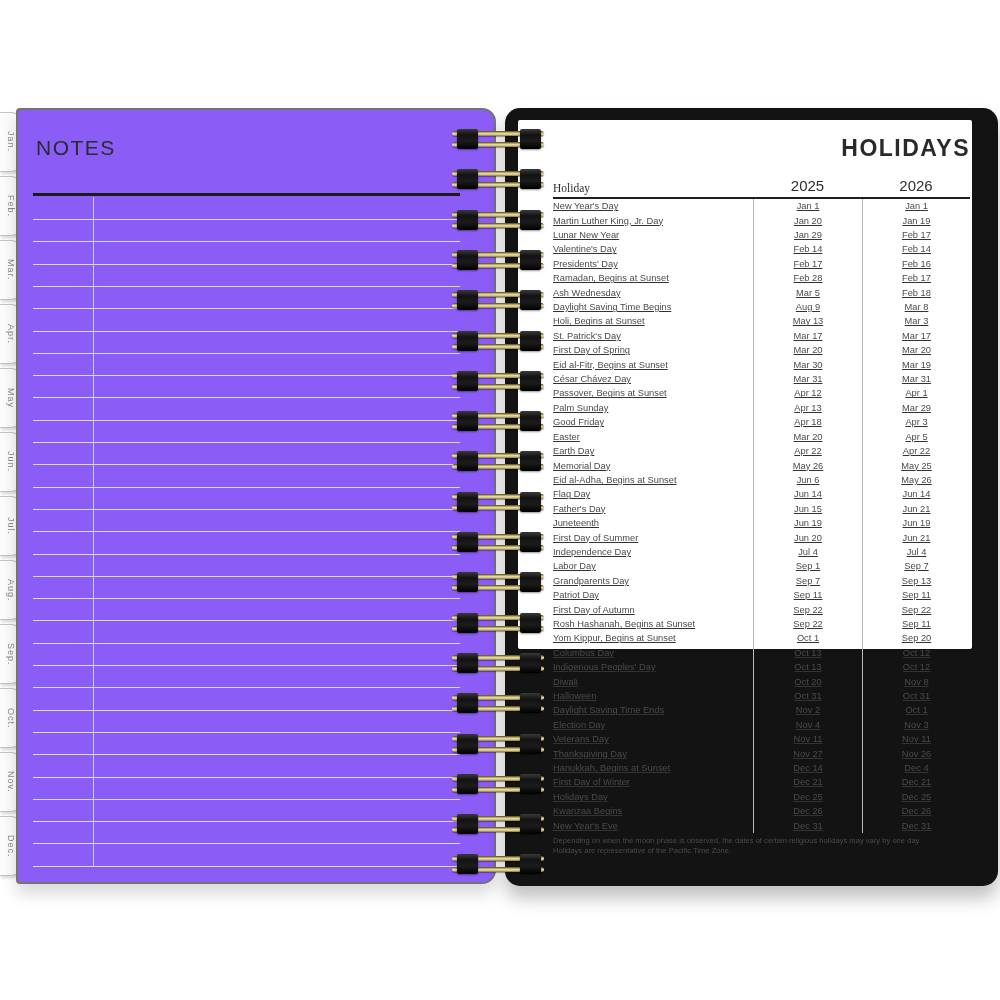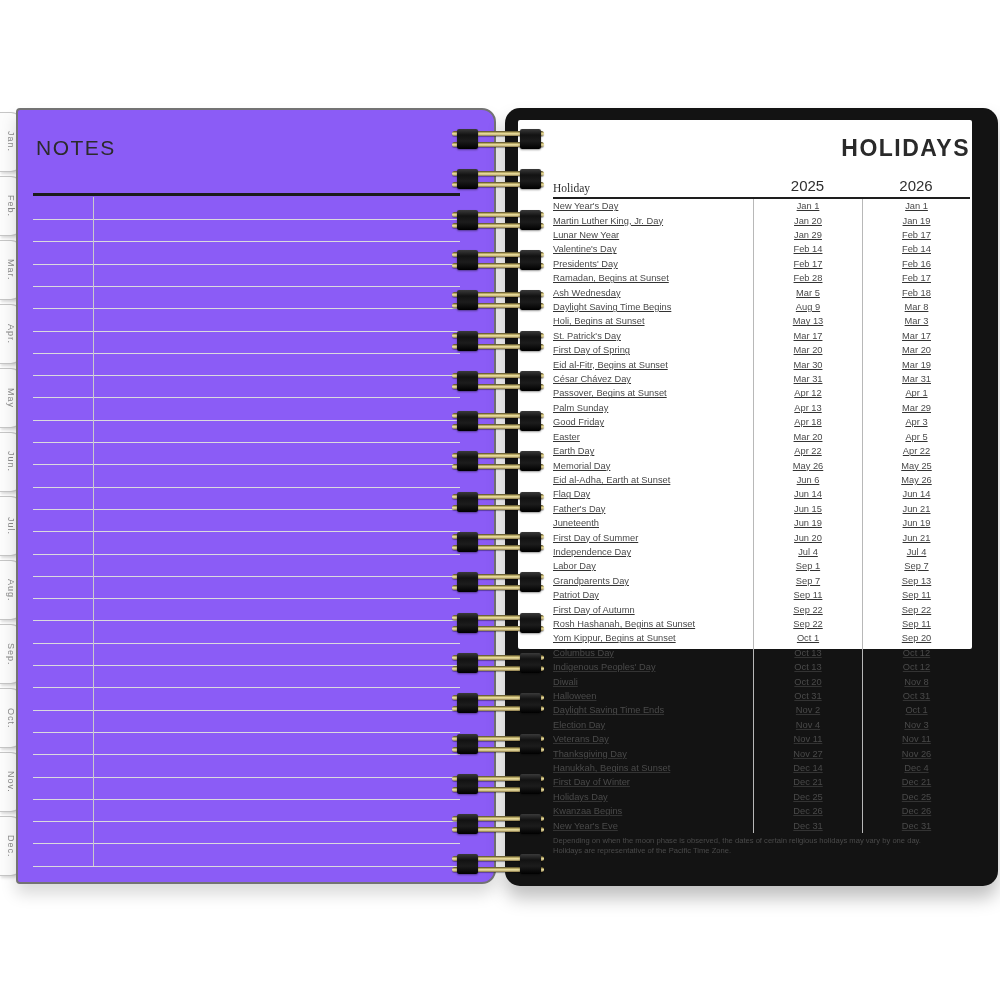--- a/index.html
+++ b/index.html
@@ -242,21 +242,21 @@
               <span class="c-name">Earth Day</span>
               <span class="c-date">Apr 22</span>
               <span class="c-date">Apr 22</span>
             </div>
             <div class="trow">
               <span class="c-name">Memorial Day</span>
               <span class="c-date">May 26</span>
               <span class="c-date">May 25</span>
             </div>
             <div class="trow">
-              <span class="c-name">Eid al-Adha, Earth at Sunset</span>
+              <span class="c-name">Eid al-Adha, Begins at Sunset</span>
               <span class="c-date">Jun 6</span>
               <span class="c-date">May 26</span>
             </div>
             <div class="trow">
               <span class="c-name">Flag Day</span>
               <span class="c-date">Jun 14</span>
               <span class="c-date">Jun 14</span>
             </div>
             <div class="trow">
               <span class="c-name">Father's Day</span>

